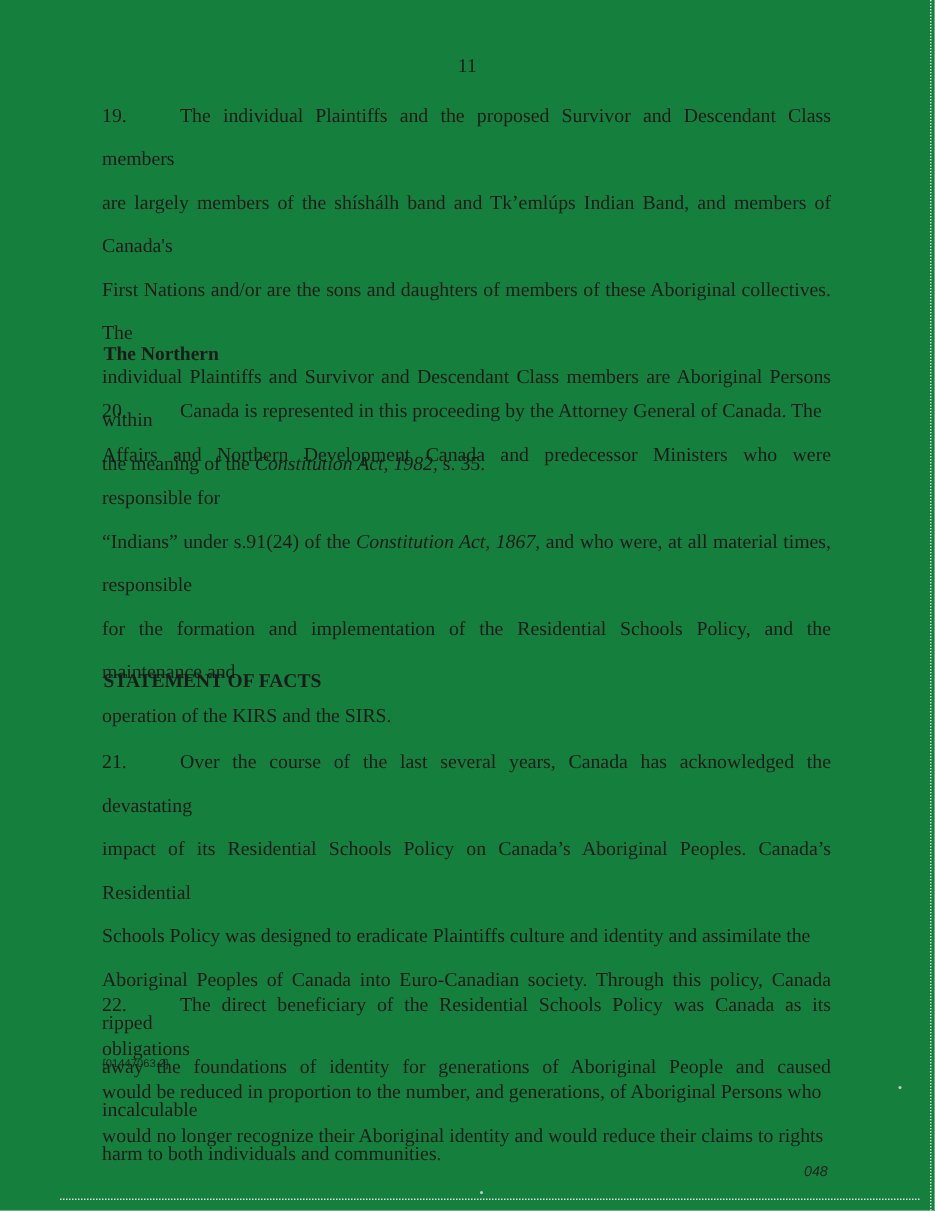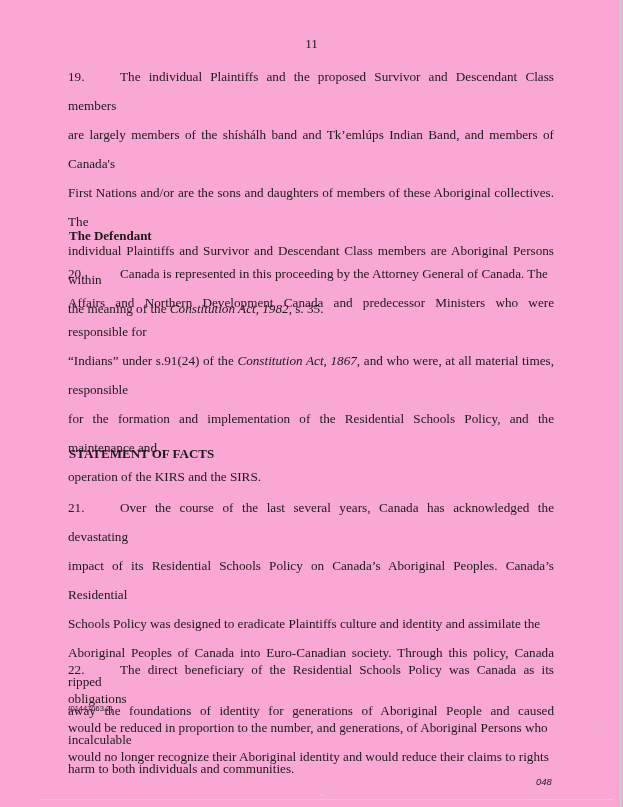--- a/index.html
+++ b/index.html
@@ -1,18 +1,18 @@
 <!DOCTYPE html>
 <html><head>
 <meta charset="utf-8">
 <style>
   html, body { margin: 0; padding: 0; background: #ffffff; }
   body { width: 623px; height: 807px; position: relative; overflow: hidden;
          font-family: "Liberation Serif", "DejaVu Serif", serif; color: #1a1a1a; }
-  .page { position: absolute; left: 0; top: 0; width: 623px; height: 807px; background: #f9a8d4; }
+  .page { position: absolute; left: 0; top: 0; width: 623px; height: 807px; background: #15803d; }
   .right-edge { position: absolute; right: 2px; top: 0; width: 1px; height: 807px;
                 border-right: 1px dotted #d8d8d8; }
   .bottom-edge { position: absolute; left: 40px; right: 10px; top: 798px; height: 1px;
                  border-bottom: 1px dotted #dedede; }
   .page-number { position: absolute; top: 36px; left: 0; width: 623px; text-align: center;
                  font-size: 13px; }
   .block { position: absolute; left: 68px; width: 486px; font-size: 13.2px; line-height: 29px; }
   .para { text-align: justify; text-align-last: left; }
   .pnum { display: inline-block; width: 52px; }
   .heading { position: absolute; left: 69px; font-weight: bold; font-size: 13px; }
@@ -33,21 +33,21 @@
   <div class="page-number">11</div>
 
   <div class="block" style="top:62px;">
     <div class="para"><span class="pnum">19.</span><span>The individual Plaintiffs and the proposed Survivor and Descendant Class members</span></div>
     <div class="para">are largely members of the shíshálh band and Tk’emlúps Indian Band, and members of Canada's</div>
     <div class="para">First Nations and/or are the sons and daughters of members of these Aboriginal collectives.  The</div>
     <div class="para">individual Plaintiffs and Survivor and Descendant Class members are Aboriginal Persons within</div>
     <div><span>the meaning of the </span><i>Constitution Act, 1982,</i><span> s. 35.</span></div>
   </div>
 
-  <div class="heading" style="top:228px;">The Defendant</div>
+  <div class="heading" style="top:228px;">The Northern</div>
 
   <div class="block" style="top:259px;">
     <div class="para"><span class="pnum">20.</span><span>Canada is represented in this proceeding by the Attorney General of Canada.  The</span></div>
     <div class="para">Affairs and Northern Development Canada and predecessor Ministers who were responsible for</div>
     <div class="para"><span>“Indians” under s.91(24) of the </span><i>Constitution Act, 1867</i><span>, and who were, at all material times, responsible</span></div>
     <div class="para">for the formation and implementation of the Residential Schools Policy, and the maintenance and</div>
     <div>operation of the KIRS and the SIRS.</div>
   </div>
 
   <div class="heading" style="top:446px;">STATEMENT OF FACTS</div>

